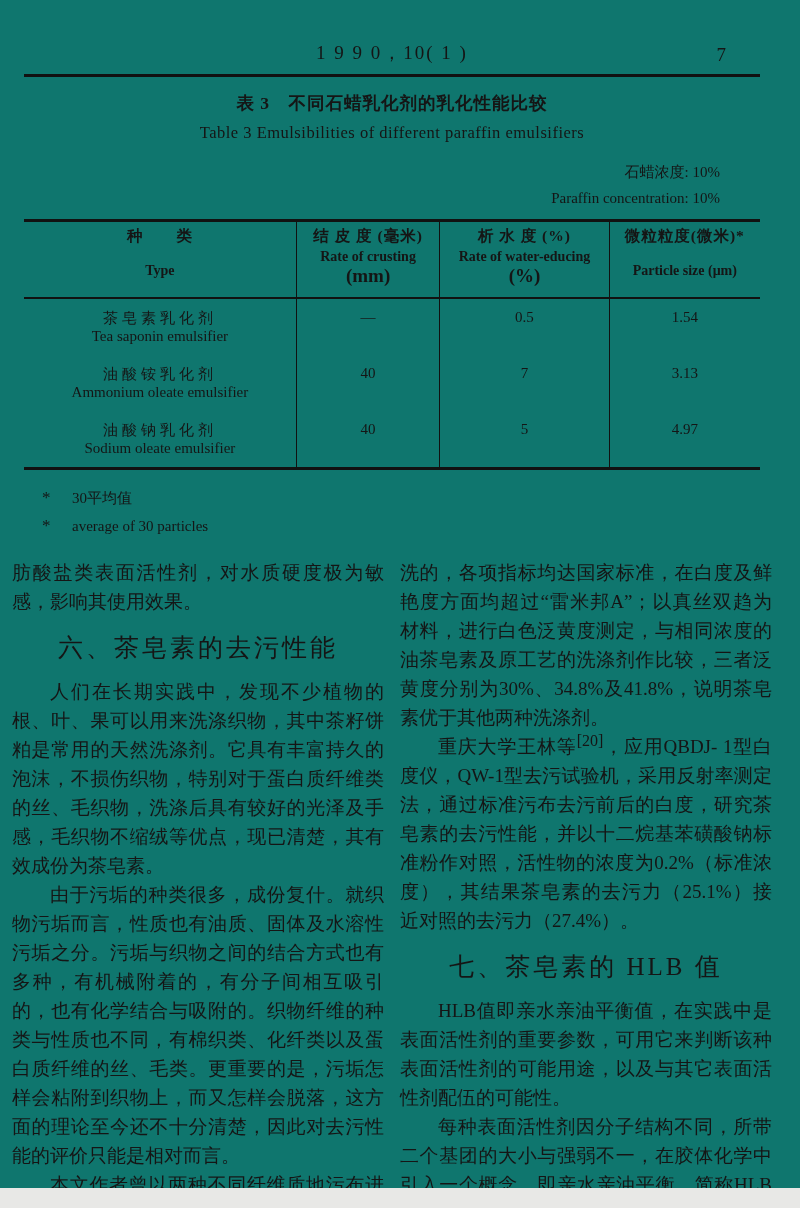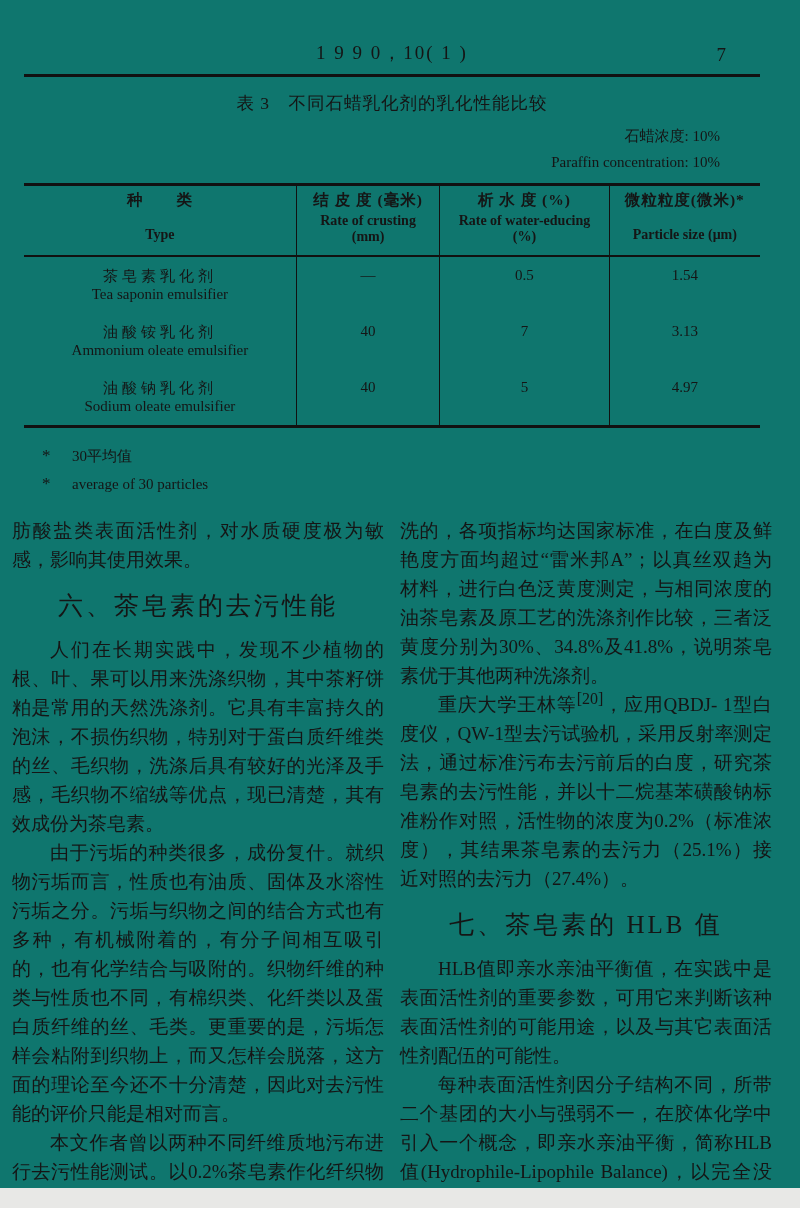--- a/index.html
+++ b/index.html
@@ -22,21 +22,21 @@
     font-size:19px;
     letter-spacing:2px;
     margin:0 4px 8px 4px;
   }
   .jheader .center{grid-column:2;text-align:center;}
   .jheader .pageno{grid-column:3;text-align:right;padding-right:30px;letter-spacing:0;}
   .toprule{border:none;border-top:3px solid #111;margin:2px 0 14px 0;}
   
   .tbl-title-zh{
     text-align:center;
-    font-weight:normal;
+    font-weight:bold;
     font-size:17.5px;
     letter-spacing:1px;
     margin:2px 0 8px 0;
   }
   .tbl-title-en{
     text-align:center;
     font-size:16.5px;
     letter-spacing:0.5px;
     margin-bottom:16px;
   }
@@ -57,21 +57,21 @@
   }
   table.paraffin th, table.paraffin td{
     padding:4px 6px;
     text-align:center;
     vertical-align:top;
   }
   table.paraffin thead tr{border-bottom:2px solid #111;}
   table.paraffin .vline{border-left:1.5px solid #111;}
   .th-zh{font-size:15.5px;letter-spacing:1px;}
   .th-en{font-size:14px;margin-top:2px;}
-  .th-unit{font-size:14px;margin-bottom:6px;}
+  .th-unit{font-size:19px;margin-bottom:6px;}
   .th-gap{height:14px;}
   .cell-zh{letter-spacing:4px;margin-top:6px;}
   .cell-en{letter-spacing:0;margin-bottom:6px;}
   .val{padding-top:10px !important;}
   
   .footnotes{margin:14px 0 6px 18px;font-size:15px;line-height:27px;}
   .footnotes .star{display:inline-block;width:30px;font-size:17px;}
   
   .columns{
     display:flex;
@@ -100,20 +100,21 @@
 
 <div class="page">
 
   <div class="jheader">
     <div class="center">1 9 9 0，10( 1 )</div>
     <div class="pageno">7</div>
   </div>
   <hr class="toprule">
 
   <div class="tbl-title-zh">表 3　不同石蜡乳化剂的乳化性能比较</div>
+  <div class="tbl-title-en">Table 3   Emulsibilities of different paraffin emulsifiers</div>
   <div class="tbl-notes">
     <div>石蜡浓度: 10%</div>
     <div>Paraffin concentration: 10%</div>
   </div>
 
   <table class="paraffin">
     <colgroup>
       <col style="width:37%">
         <col style="width:19.5%">
         <col style="width:23%">

